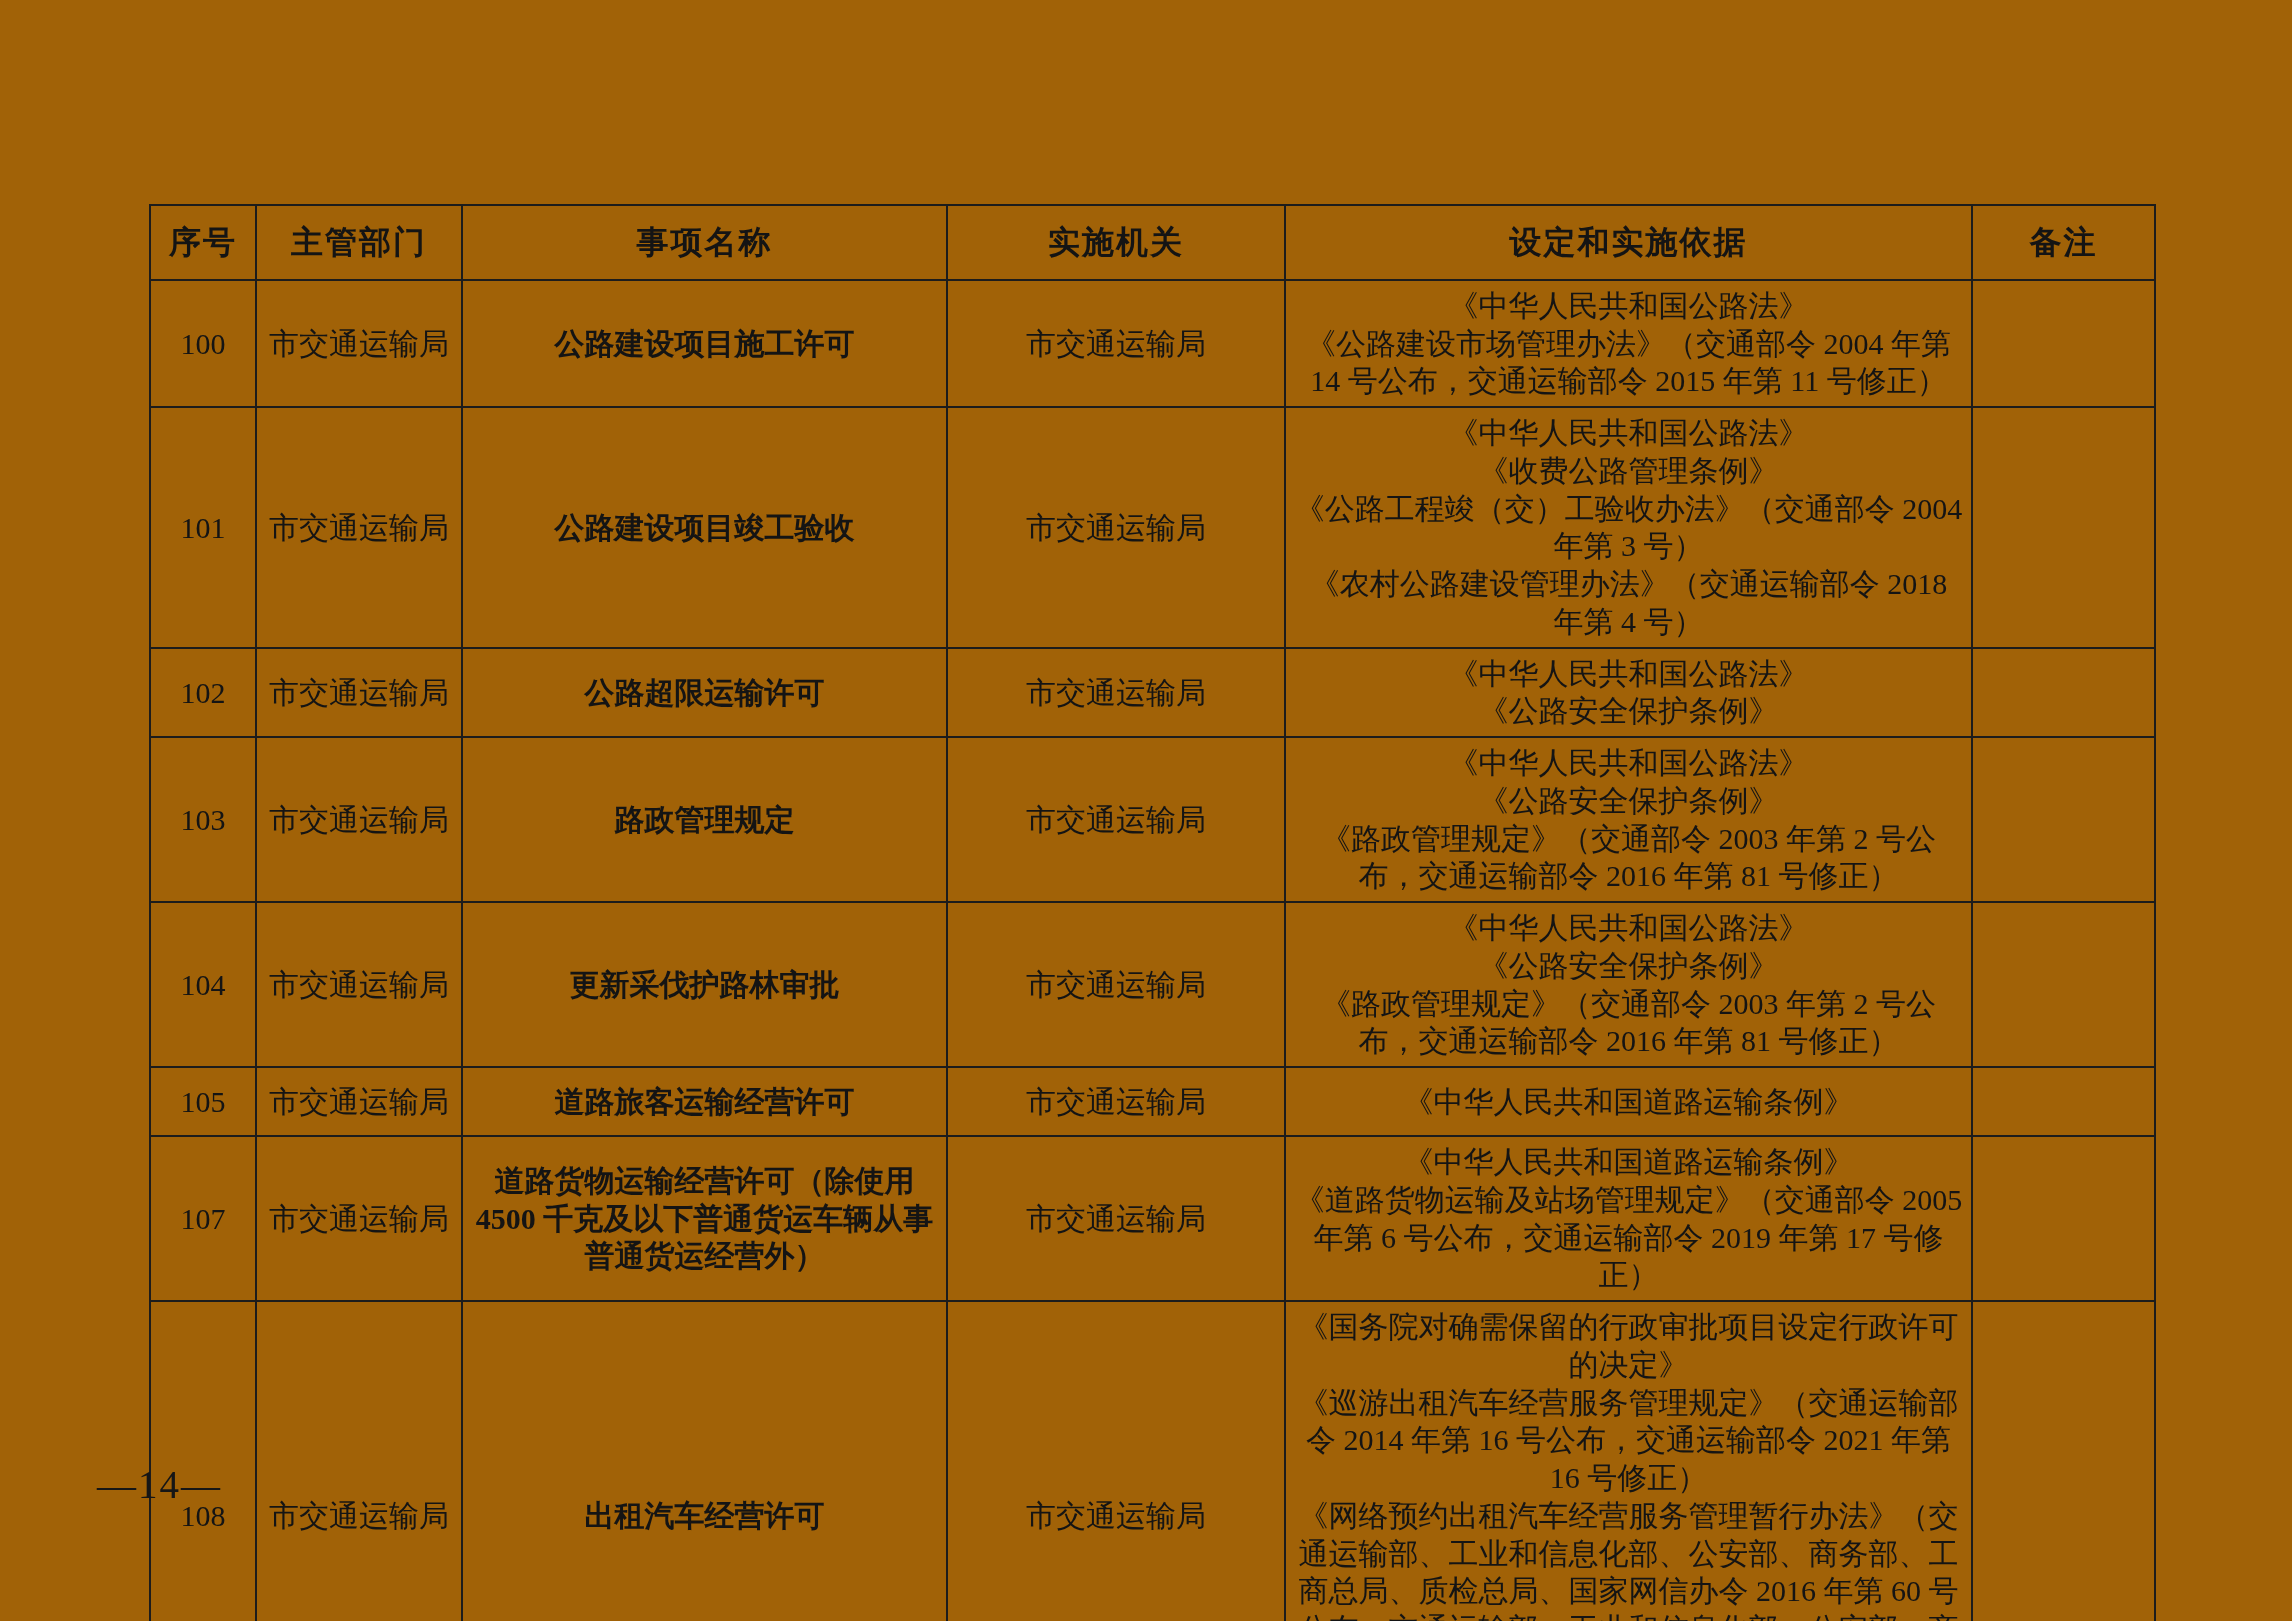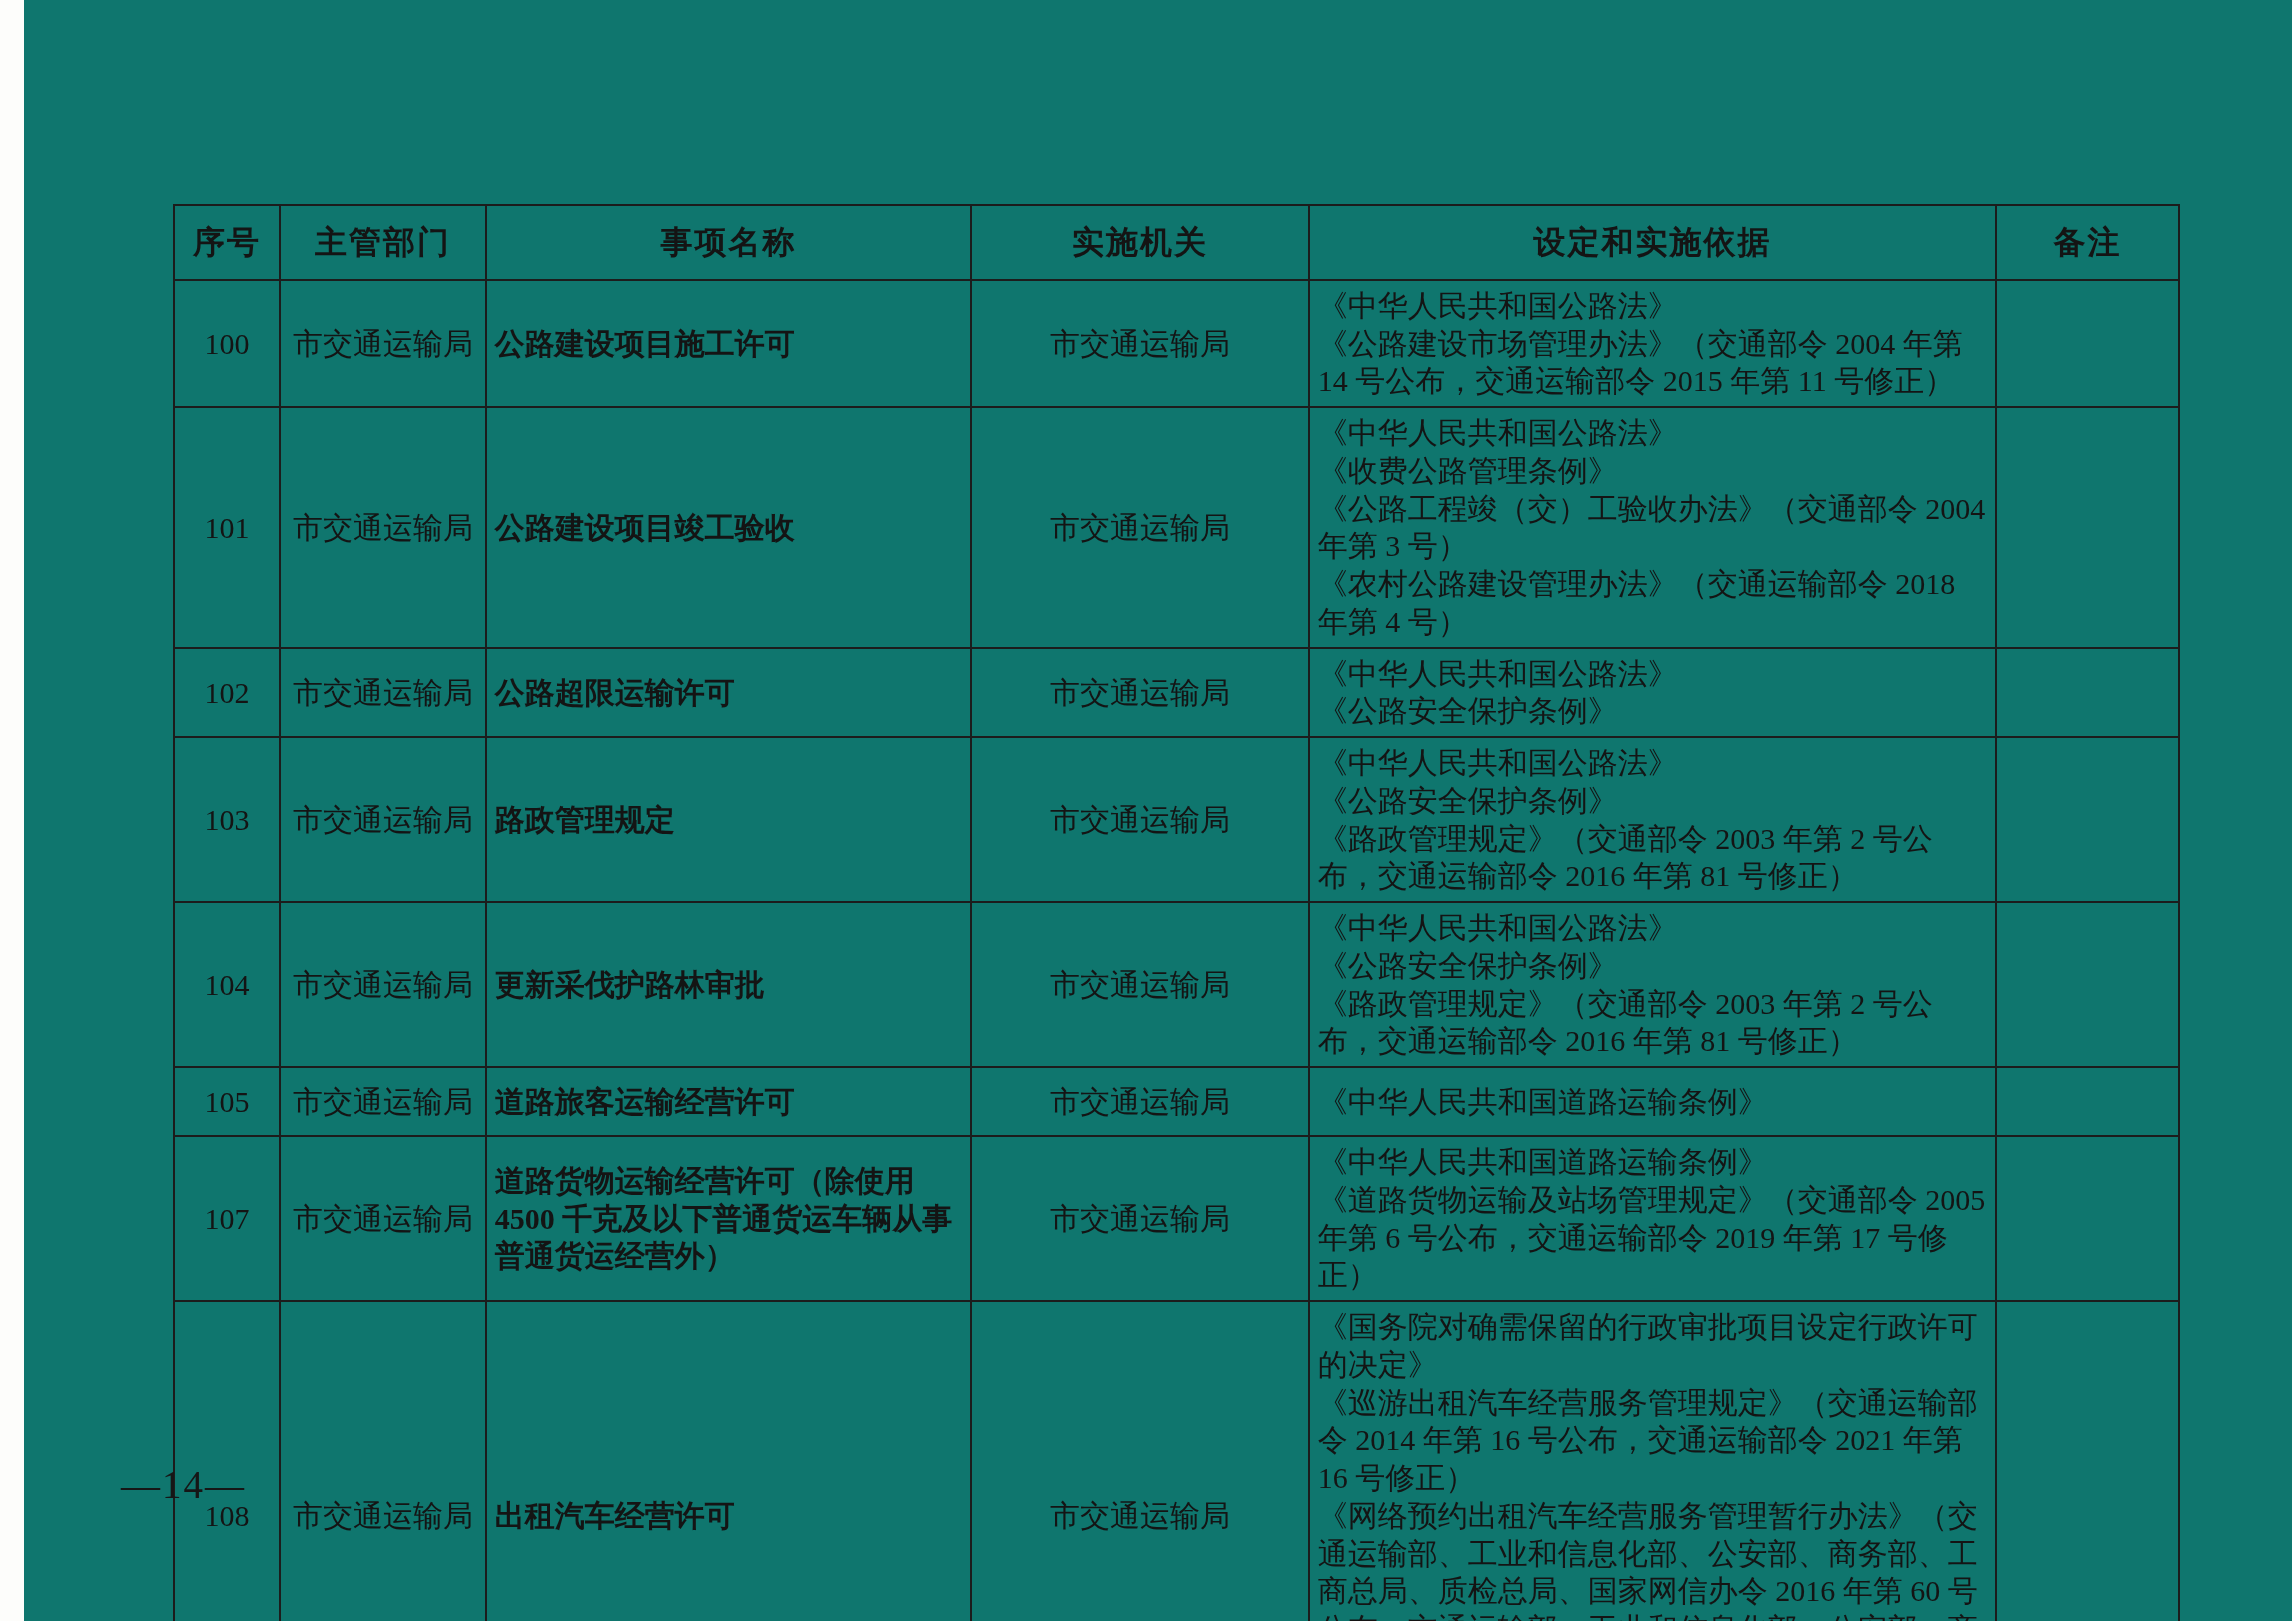--- a/index.html
+++ b/index.html
@@ -6,22 +6,21 @@
   html, body {
     width: 2293px; height: 1621px;
     background: #fdfdfb;
     font-family: "Liberation Serif", "DejaVu Serif", serif;
     color: #141414;
     position: relative;
     overflow: hidden;
   }
   .scan-page {
     position: absolute; inset: 0;
-    background: #0f766e;
-    margin-left: 24px;
+    background: #a16207;
   }
   table.approval-table {
     position: absolute;
     left: 149px; top: 204px;
     width: 2005px;
     border-collapse: collapse;
     table-layout: fixed;
   }
   table.approval-table col.c-no     { width: 106px; }
   table.approval-table col.c-dept   { width: 206px; }
@@ -29,20 +28,21 @@
   table.approval-table col.c-agency { width: 338px; }
   table.approval-table col.c-basis  { width: 687px; }
   table.approval-table col.c-remark { width: 183px; }
 
   table.approval-table th, table.approval-table td {
     border: 2px solid #1c1c1c;
     vertical-align: middle;
     font-size: 30px;
     line-height: 1.26;
     padding: 5.9px 7.8px;
+    text-align: center;
   }
   table.approval-table thead th {
     font-weight: bold;
     font-size: 32px;
     text-align: center;
     height: 75px;
     letter-spacing: 2px;
   }
   td.cell-no, td.cell-dept, td.cell-agency { text-align: center; }
   td.cell-item { text-align: left; padding-left: 9.8px; font-weight: bold; }

